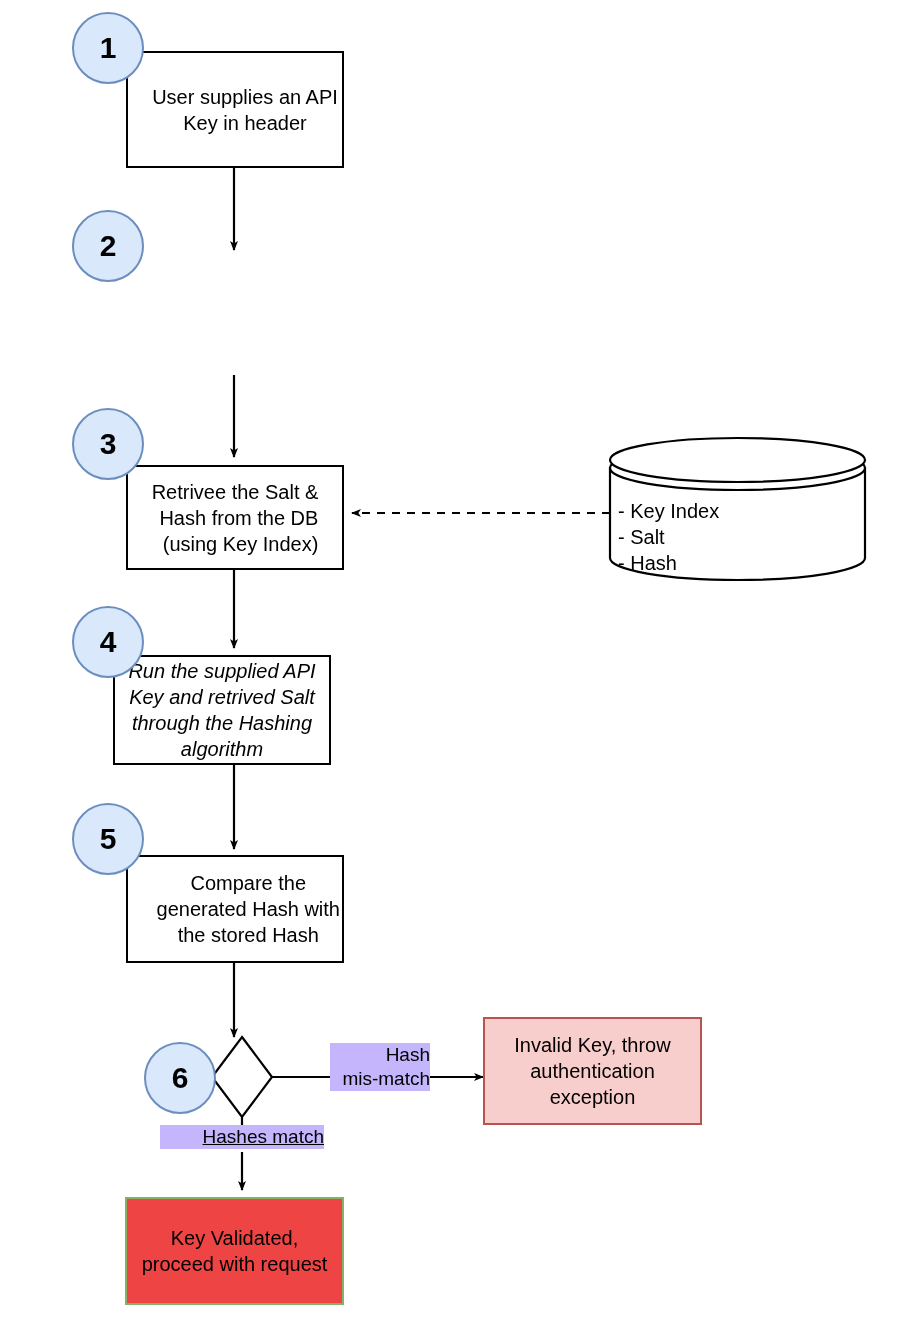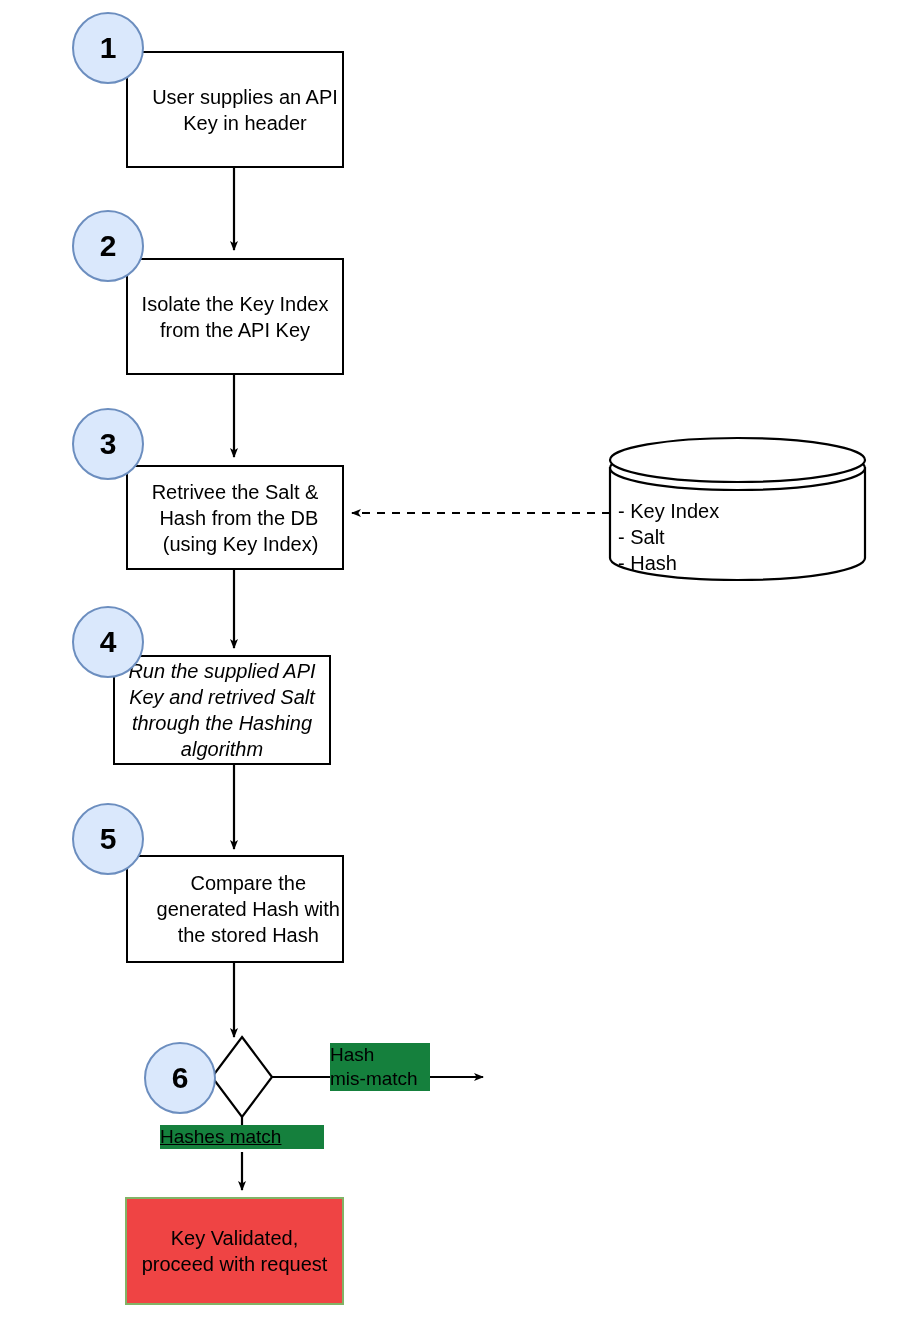--- a/index.html
+++ b/index.html
@@ -62,22 +62,22 @@
     font-size: 30px;
     font-weight: bold;
     color: #000000;
     z-index: 5;
   }
   .edge-label {
     position: absolute;
     font-size: 19px;
     line-height: 24px;
     color: #000000;
-    text-align: left;
-    background: #15803d;
+    text-align: right;
+    background: #c4b5fd;
     white-space: nowrap;
   }
   .db-text {
     position: absolute;
     font-size: 20px;
     line-height: 26px;
     color: #000000;
     padding-left: 8px;
   }
   .node-text {
@@ -128,24 +128,20 @@
   </svg>
 
   <div class="node proc-box" style="left:126px; top:51px; width:218px; height:117px;padding-left:20px;">
     <span class="node-text">User supplies an API
 Key in header</span>
   </div>
   <div class="badge" style="left:72px; top:12px; width:72px; height:72px;">
     <span>1</span>
   </div>
 
-  <div class="node proc-box" style="left:126px; top:258px; width:218px; height:117px;">
-    <span class="node-text">Isolate the Key Index
-from the API Key</span>
-  </div>
   <div class="badge" style="left:72px; top:210px; width:72px; height:72px;">
     <span>2</span>
   </div>
 
   <div class="node proc-box" style="left:126px; top:465px; width:218px; height:105px;text-align:right;">
     <span class="node-text">Retrivee the Salt &amp;
 Hash from the DB
 (using Key Index)</span>
   </div>
   <div class="badge" style="left:72px; top:408px; width:72px; height:72px;">
@@ -177,19 +173,24 @@
 
   <div class="badge" style="left:144px; top:1042px; width:72px; height:72px;">
     <span>6</span>
   </div>
 
   <div class="edge-label" style="left:330px; top:1043px; width:100px; white-space:pre-line;">Hash
 mis-match</div>
 
   <div class="edge-label" style="left:160px; top:1125px; width:164px;text-decoration:underline;">Hashes match</div>
 
+  <div class="node err-box" style="left:483px; top:1017px; width:219px; height:108px;">
+    <span class="node-text">Invalid Key, throw
+authentication
+exception</span>
+  </div>
 
   <div class="node ok-box" style="left:125px; top:1197px; width:219px; height:108px;">
     <span class="node-text">Key Validated,
 proceed with request</span>
   </div>
 
 </div>
 
 </body></html>

